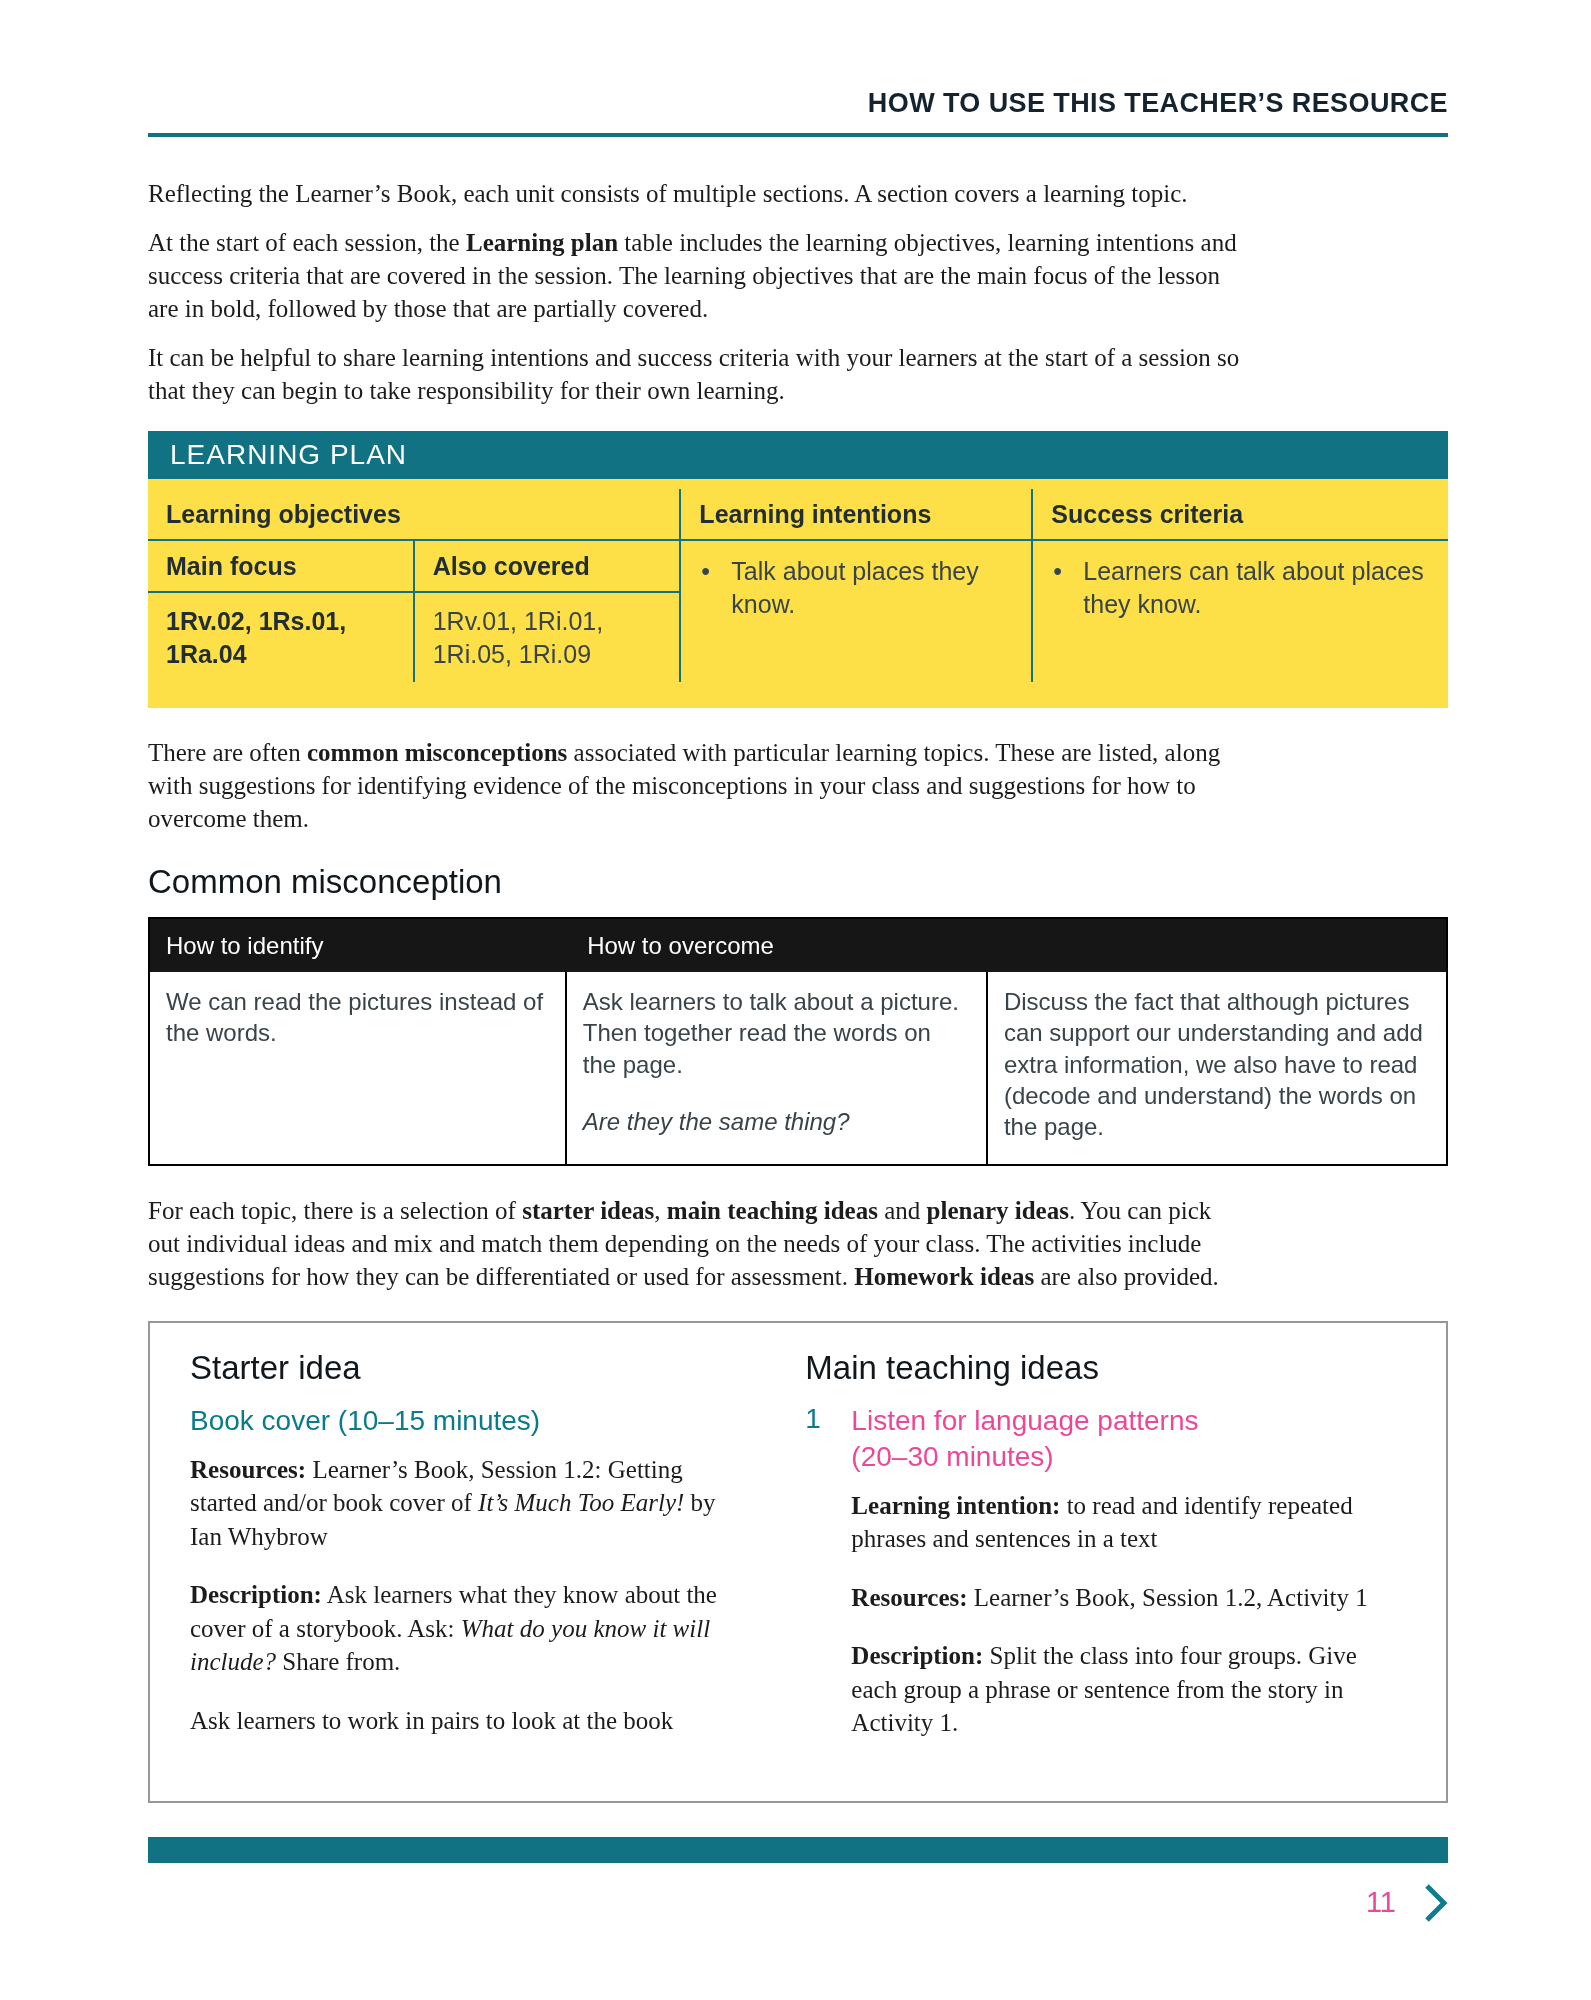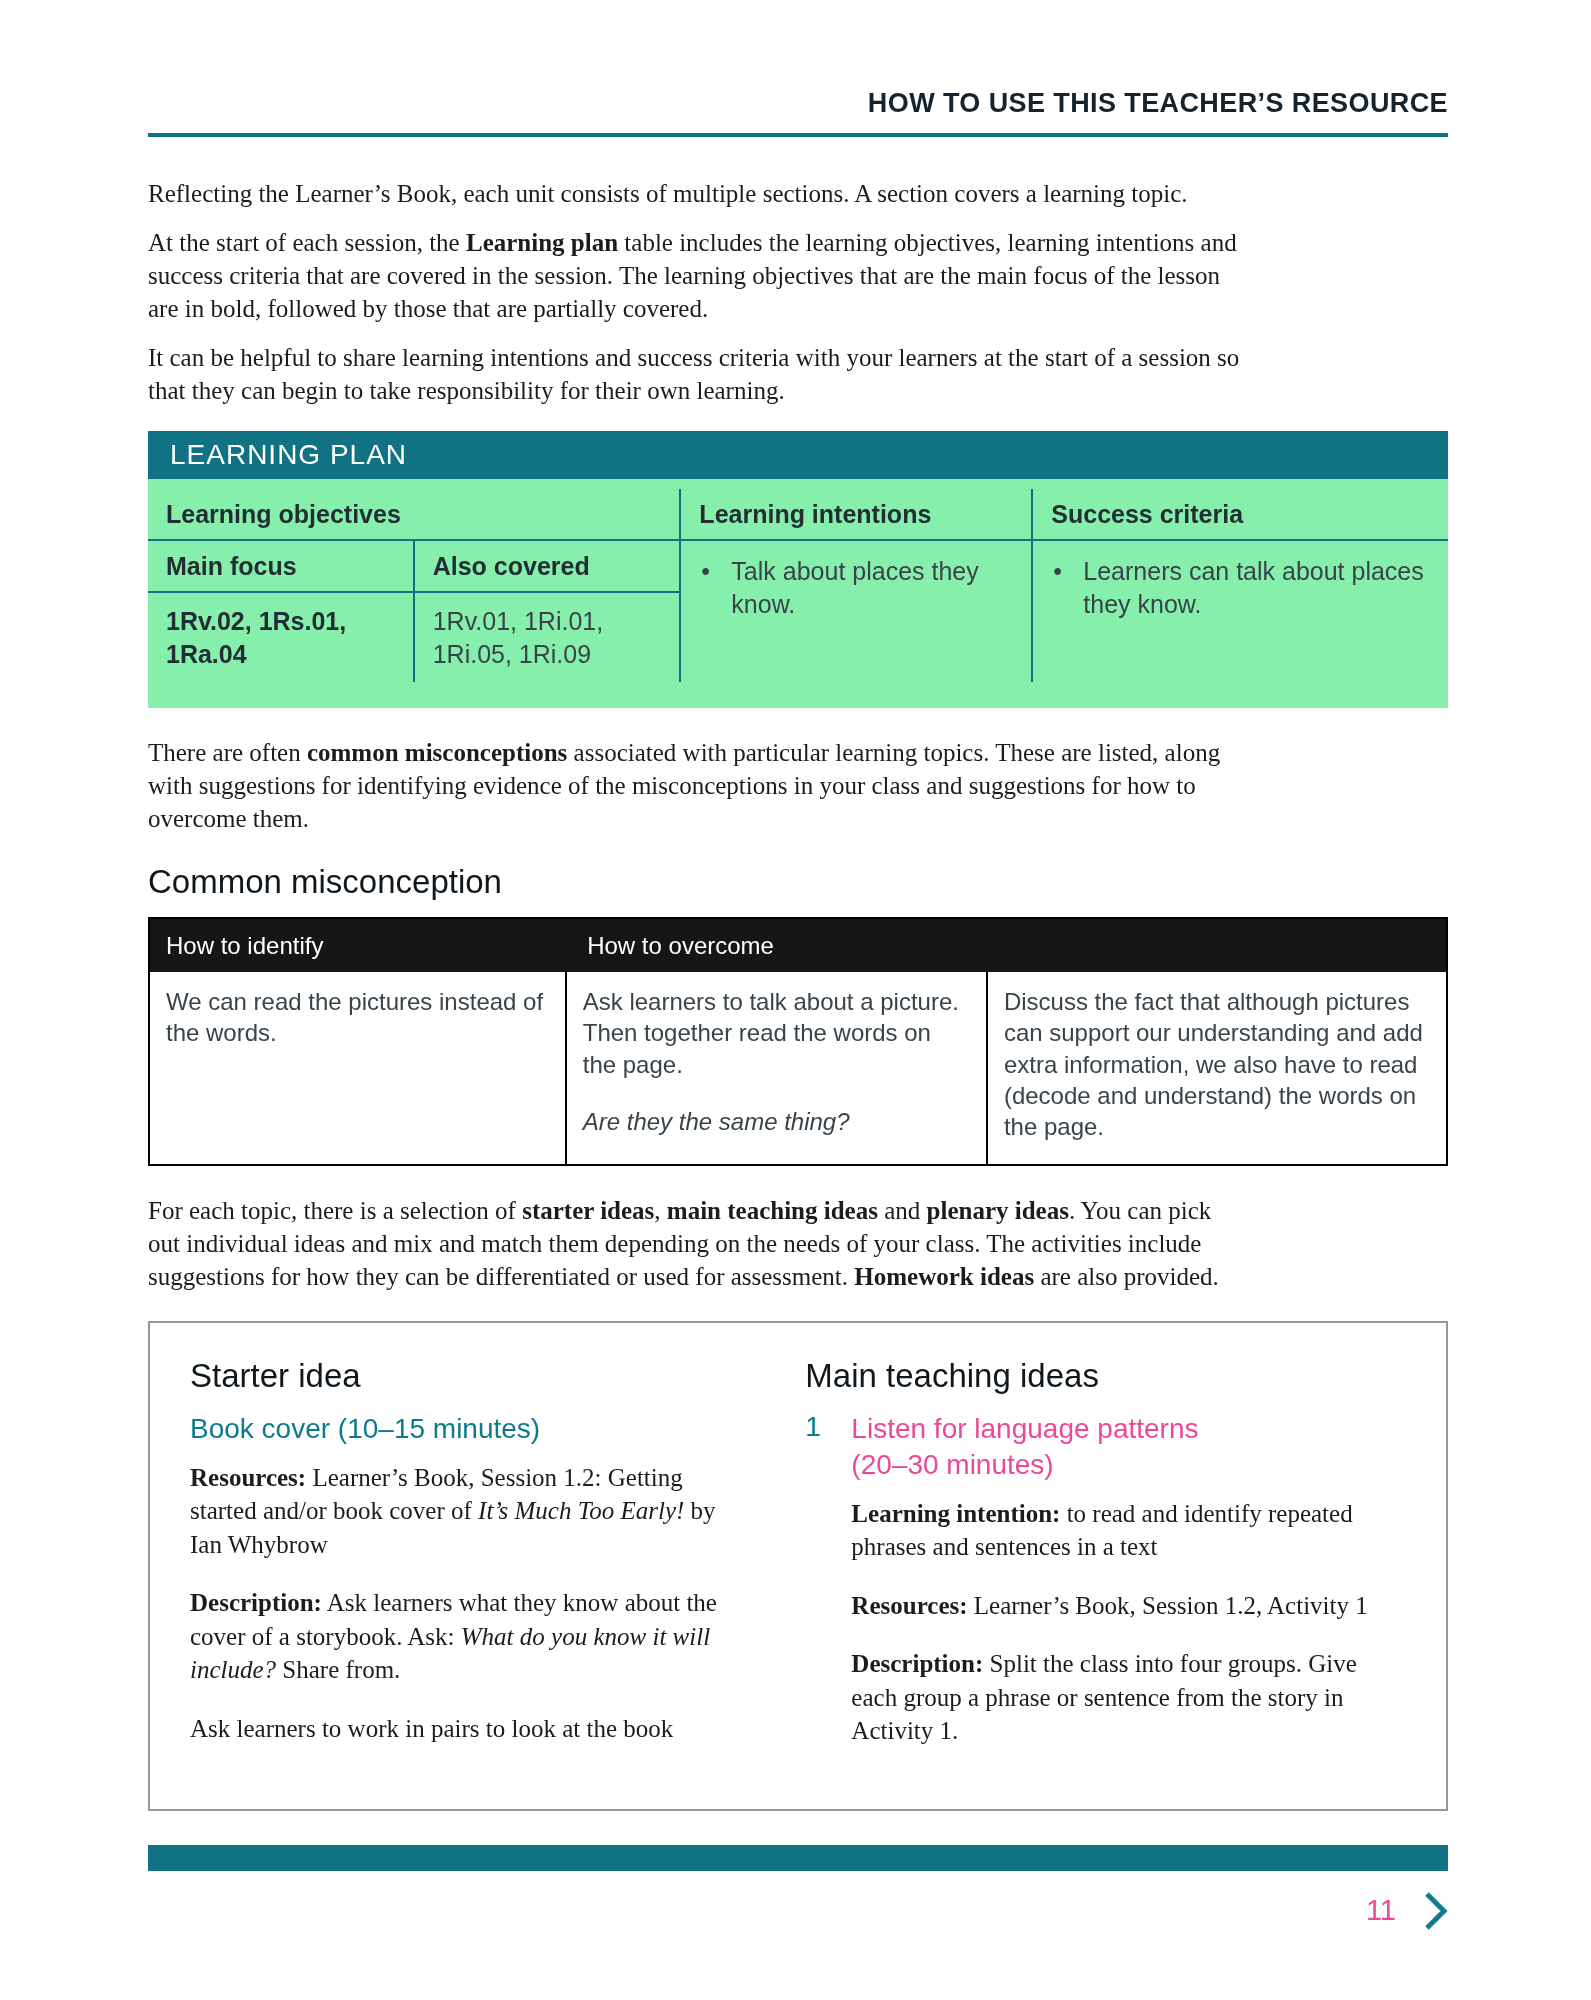--- a/index.html
+++ b/index.html
@@ -21,21 +21,21 @@
   .p-gap    { margin-top:16px; }
 
   
   .lp { margin-top:24px; }
   .lp-titlebar {
     height:48px; background:#117284; color:#ffffff;
     font-family:"Liberation Sans", sans-serif; font-size:28px; letter-spacing:1px;
     display:flex; align-items:center; padding-left:22px;
   }
   .lp-body {
-    background:#86efac; display:flex; padding:10px 0 26px;
+    background:#fde047; display:flex; padding:10px 0 26px;
     font-family:"Liberation Sans", sans-serif; font-size:25px; color:#39444a;
   }
   .lp-col1 { width:41%; display:flex; flex-direction:column; }
   .lp-col2 { width:27%; border-left:2px solid #117284; }
   .lp-col3 { width:32%; border-left:2px solid #117284; }
   .lp-h {
     height:52px; display:flex; align-items:center; padding:0 18px;
     font-weight:700; color:#222e33; border-bottom:2px solid #117284; box-sizing:border-box;
   }
   .lp-sub { display:flex; flex:1; }
@@ -59,21 +59,21 @@
   .mc-head { background:#161616; color:#ffffff; }
   .mc-c1 { width:32%; } .mc-c2 { width:32.5%; } .mc-c3 { width:35.5%; }
   .mc-cell { box-sizing:border-box; padding:11px 16px; line-height:1.3; }
   .mc-body .mc-cell { color:#39444a; padding:14px 16px 22px; }
   .mc-body .mc-c2, .mc-body .mc-c3 { border-left:2px solid #000000; }
   .mc-italic { font-style:italic; margin-top:26px; }
 
   
   .p-ideas { margin-top:28px; }
   .idea-box {
-    margin-top:28px; border:2px solid #979797; padding:28px 40px 36px;
+    margin-top:28px; border:2px solid #979797; padding:20px 40px 36px;
     display:grid; grid-template-columns:46% 1fr; column-gap:56px;
   }
   .idea-heading {
     font-family:"Liberation Sans", sans-serif; font-size:33px; font-weight:400;
     color:#10181d; margin:6px 0 0;
   }
   .idea-sub {
     font-family:"Liberation Sans", sans-serif; font-size:28px; font-weight:500;
     color:#0b7b8c; margin-top:16px; line-height:1.28;
   }

